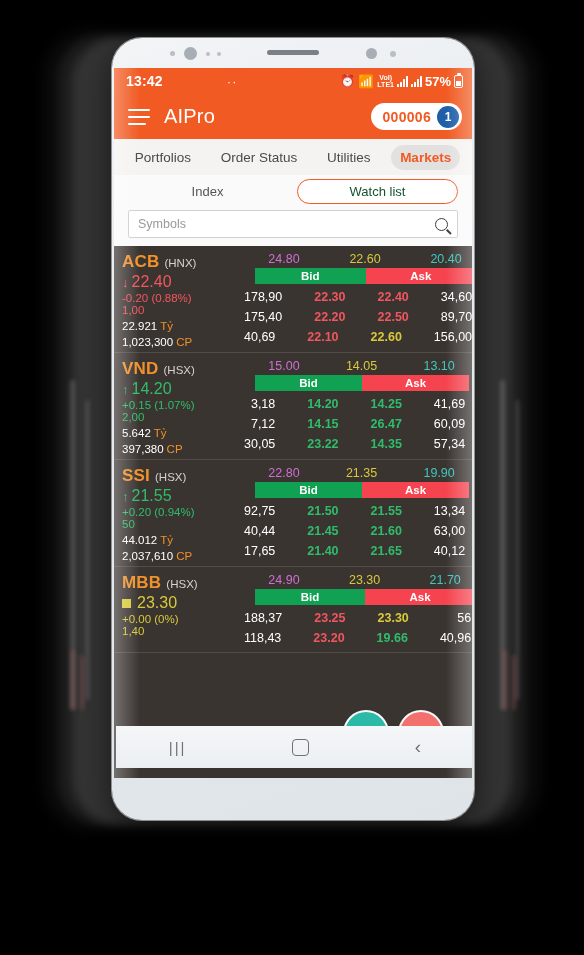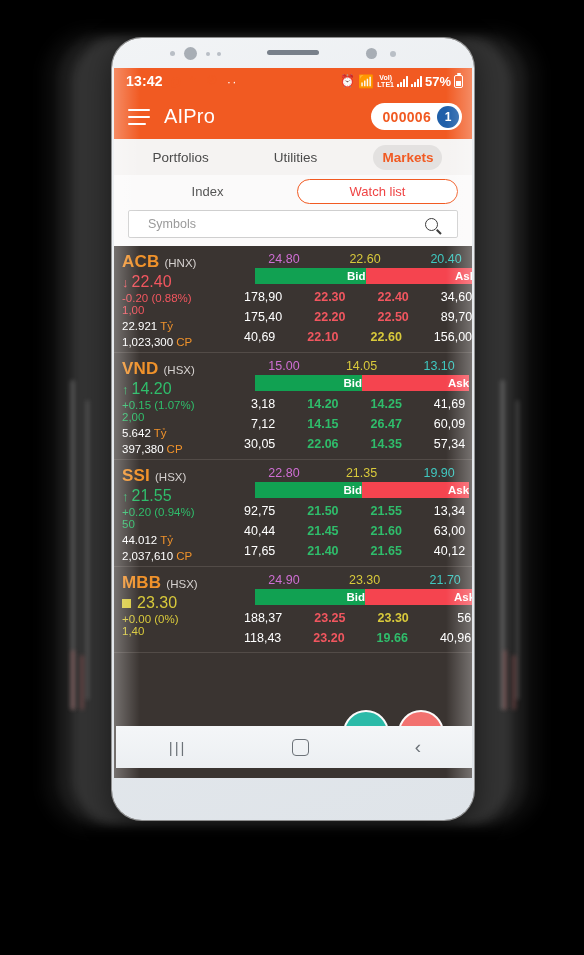--- a/index.html
+++ b/index.html
@@ -122,28 +122,28 @@
   .mt { font-size:13.5px; color:#4a4a4a; padding: 5px 9px; border-radius:14px; }
   .mt.active { color:#f15a22; background:#e3e1e0; font-weight:600; }
 
   
   .subtabs {
     height: 33px; background:#fbfafa; display:flex; align-items:center;
     padding: 0 14px; gap: 10px;
   }
   .st { flex:1; text-align:center; font-size:13px; color:#555; padding:4px 0; }
   .st.active {
-    color:#ef4444; border:1px solid #f15a22; border-radius:13px; background:#fff;
+    color:#14532d; border:1px solid #f15a22; border-radius:13px; background:#fff;
   }
 
   
   .searchwrap { background:#fbfafa; padding: 2px 14px 8px; }
   .searchbox {
     height: 28px; border:1px solid #cfcfcf; border-radius:2px; background:#fff;
-    display:flex; align-items:center; padding: 0 19px;
+    display:flex; align-items:center; padding: 0 9px;
   }
   .searchbox input {
     flex:1; border:none; outline:none; font-size:12.5px; color:#333;
     font-family:"Liberation Sans", sans-serif; background:transparent;
   }
   .searchbox input::placeholder { color:#9a9a9a; }
   .mag { width:13px;height:13px;border:1.6px solid #3c3c3c;border-radius:50%;position:relative;}
   .mag::after{content:"";position:absolute;right:-5px;bottom:-3px;width:6px;height:1.6px;background:#3c3c3c;transform:rotate(45deg)}
 
   
@@ -161,21 +161,21 @@
   .vol2 { font-size:11.5px; }
   .totline { font-size:11.5px; color:#fff; margin-top:4px; }
   .totline .unit { color:#f0922b; margin-left:3px; }
 
   .right-col { flex:1; }
   .ceil-row { display:flex; justify-content:space-between; padding: 0 4px 2px 18px; }
   .ceil { font-size:12.5px; color:#cf6fd4; width:52px; text-align:center;}
   .ref  { font-size:12.5px; color:#d8c93b; width:52px; text-align:center;}
   .floorv { font-size:12.5px; color:#3fc8c0; width:52px; text-align:center;}
   .ba-head { display:flex; margin: 0 0 3px 15px; }
-  .ba-head div { flex:1; text-align:right; font-size:11.5px; color:#fff; padding:2px 0; font-weight:600;}
+  .ba-head div { flex:1; text-align:center; font-size:11.5px; color:#fff; padding:2px 0; font-weight:600;}
   .ba-bid { background:#11a152; }
   .ba-ask { background:#f5444f; }
   .q-row { display:flex; align-items:center; margin-left: 0; gap: 24px; }
   .q-row > div { flex:1; text-align:right; font-size:12.5px; padding: 3px 4px; }
   .q-row .qp { text-align:center;font-weight:bold; }
   .qv { color:#fff; }
   .c-red   { color:#f1565f; }
   .c-green { color:#2fbd6b; }
   .c-yellow{ color:#d8c93b; }
   .c-up    { color:#2fbd6b; }
@@ -279,20 +279,21 @@
         </div>
         <div class="app-title">AIPro</div>
         <div class="acct">
           <span class="acct-num">000006</span>
           <span class="acct-badge">1</span>
         </div>
       </div>
 
       <div class="maintabs">
         <div class="mt">Portfolios</div>
+        <div class="mt">Order Status</div>
         <div class="mt">Utilities</div>
         <div class="mt active">Markets</div>
       </div>
 
       <div class="subtabs">
         <div class="st">Index</div>
         <div class="st active">Watch list</div>
       </div>
 
       <div class="searchwrap">
@@ -391,21 +392,21 @@
         <div class="qv">41,69</div>
       </div>
                 <div class="q-row">
         <div class="qv">7,12</div>
         <div class="qp c-green">14.15</div>
         <div class="qp c-green">26.47</div>
         <div class="qv">60,09</div>
       </div>
                 <div class="q-row">
         <div class="qv">30,05</div>
-        <div class="qp c-green">22.06</div>
+        <div class="qp c-green">23.22</div>
         <div class="qp c-green">14.35</div>
         <div class="qv">57,34</div>
       </div>
         </div>
       </div>
           </div>
           <div class="row">
       <div class="row-top">
         <div class="sym-col">
           <div class="sym-line">

